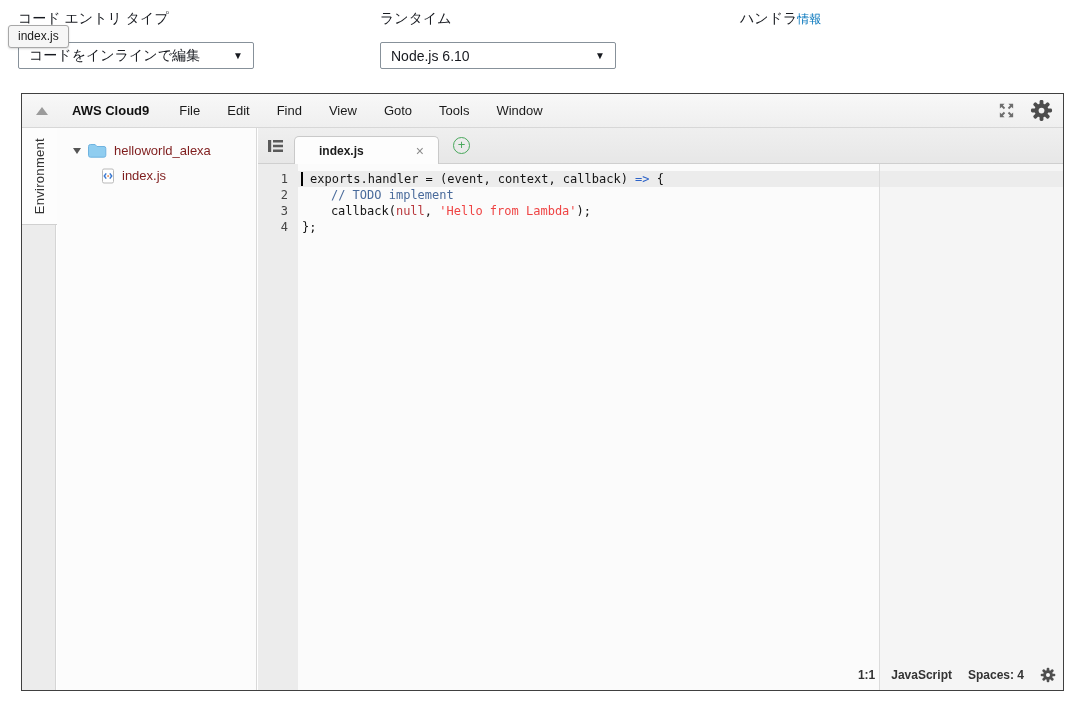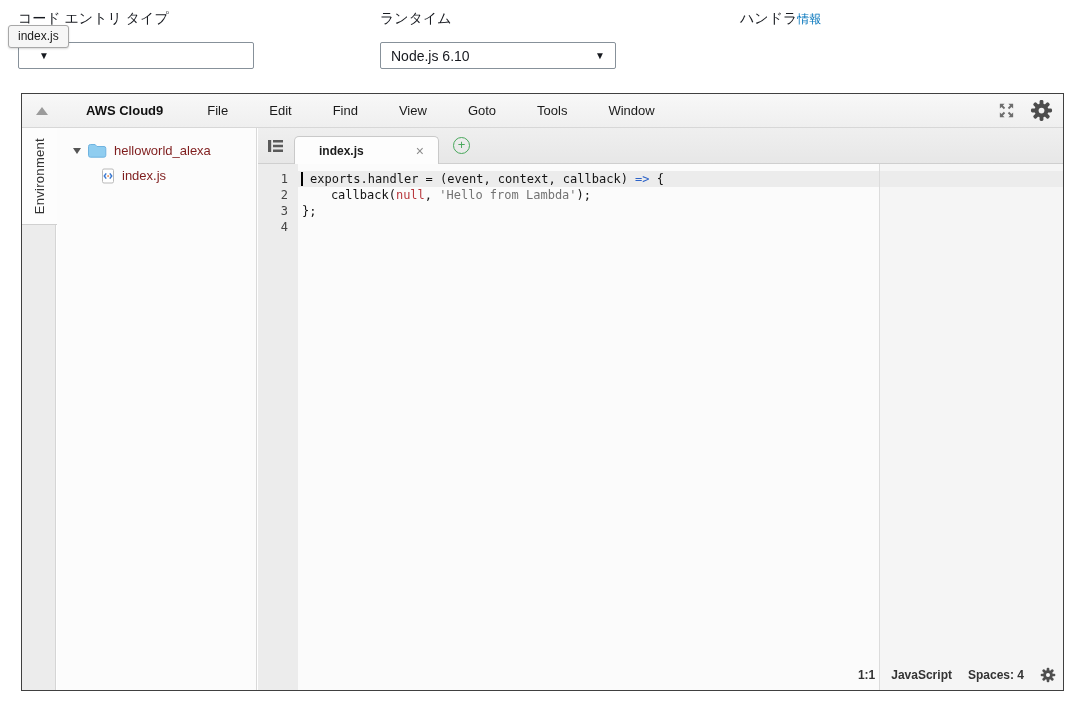--- a/index.html
+++ b/index.html
@@ -23,21 +23,21 @@
       box-shadow:0 1px 2px rgba(0,0,0,.15); font-size:12px; color:#1a1a1a; z-index:5;
   }
 
   
   #ide { position:absolute; left:21px; top:93px; width:1043px; height:598px;
          border:1.5px solid #404040; background:#fff; }
 
   
   #menubar { position:absolute; left:0; top:0; right:0; height:34px;
              background:linear-gradient(#f8f8f8,#efefef); border-bottom:1px solid #d7d7d7;
-             display:flex; align-items:center; padding:0 10px 0 14px;gap:14px; }
+             display:flex; align-items:center; padding:0 10px 0 14px; }
   #collapse-arrow { width:0; height:0; border-left:6px solid transparent;
              border-right:6px solid transparent; border-bottom:8px solid #9b9b9b;
              margin-right:24px; cursor:pointer; }
   #menubar .brand { font-size:13px; font-weight:bold; color:#111; margin-right:30px; }
   .menu-item { font-size:13px; color:#1a1a1a; margin-right:27px; cursor:pointer; }
   #menubar-right { margin-left:auto; display:flex; align-items:center; gap:14px; }
   .icon-btn { cursor:pointer; display:flex; align-items:center; }
 
   
   #env-strip { position:absolute; left:0; top:34px; bottom:0; width:34px;
@@ -94,20 +94,21 @@
   #statusbar .sb-item { cursor:pointer; }
 </style>
 </head>
 <body>
 
 <div id="form-area">
   <div id="tooltip">index.js</div>
 
   <div class="field-label" style="left:18px;">コード エントリ タイプ</div>
   <div class="select-box" style="left:18px; width:236px;">
+    <span>コードをインラインで編集</span>
     <span class="select-caret">▼</span>
   </div>
 
   <div class="field-label" style="left:380px;">ランタイム</div>
   <div class="select-box" style="left:380px; width:236px;">
     <span>Node.js 6.10</span>
     <span class="select-caret">▼</span>
   </div>
 
   <div class="field-label" style="left:740px;">
@@ -203,21 +204,22 @@
     <div id="code-area">
       <div id="beyond-margin"></div>
       <div id="gutter">
           <div class="gutter-num">1</div>
           <div class="gutter-num">2</div>
           <div class="gutter-num">3</div>
           <div class="gutter-num">4</div>
         </div>
       <div id="code-lines">
           <div class="code-line active"><span style="color: rgb(20, 20, 20); padding-left: 8px;">exports.handler = (event, context, callback) </span><span style="color: rgb(45, 99, 200);">=&gt;</span><span style="color: rgb(20, 20, 20);"> {</span></div>
-          <div class="code-line"><span style="color: rgb(20, 20, 20);">    callback(</span><span style="color: rgb(184, 56, 61);">null</span><span style="color: rgb(20, 20, 20);">, </span><span style="color: #737373;">'Hello from Lambda'</span><span style="color: rgb(20, 20, 20);">);</span></div>
+          <div class="code-line"><span style="color: rgb(20, 20, 20);">    </span><span style="color: rgb(74, 107, 155);">// TODO implement</span></div>
+          <div class="code-line"><span style="color: rgb(20, 20, 20);">    callback(</span><span style="color: rgb(184, 56, 61);">null</span><span style="color: rgb(20, 20, 20);">, </span><span style="color: #ef4444;">'Hello from Lambda'</span><span style="color: rgb(20, 20, 20);">);</span></div>
           <div class="code-line"><span style="color: rgb(20, 20, 20);">};</span></div>
         </div>
       <div id="print-margin"></div>
       <div id="text-cursor"></div>
 
       <div id="statusbar">
         <span class="sb-item">1:1</span>
         <span class="sb-item">JavaScript</span>
         <span class="sb-item">Spaces: 4</span>
         <span class="icon-btn">

